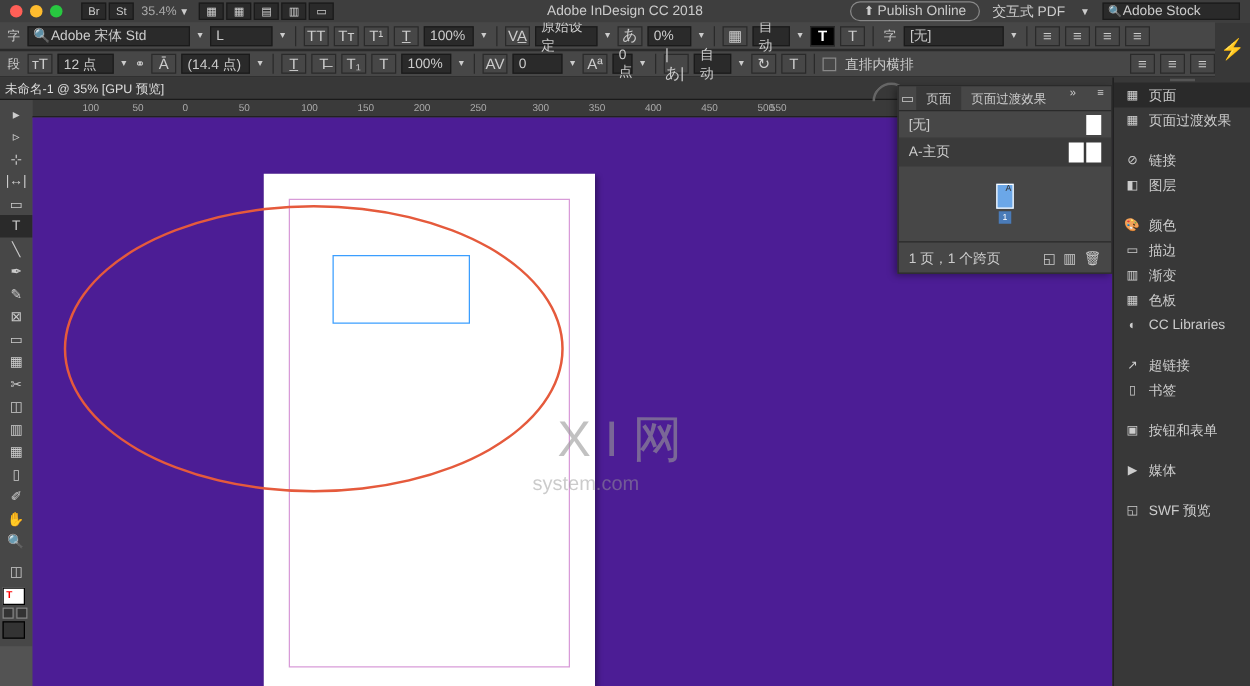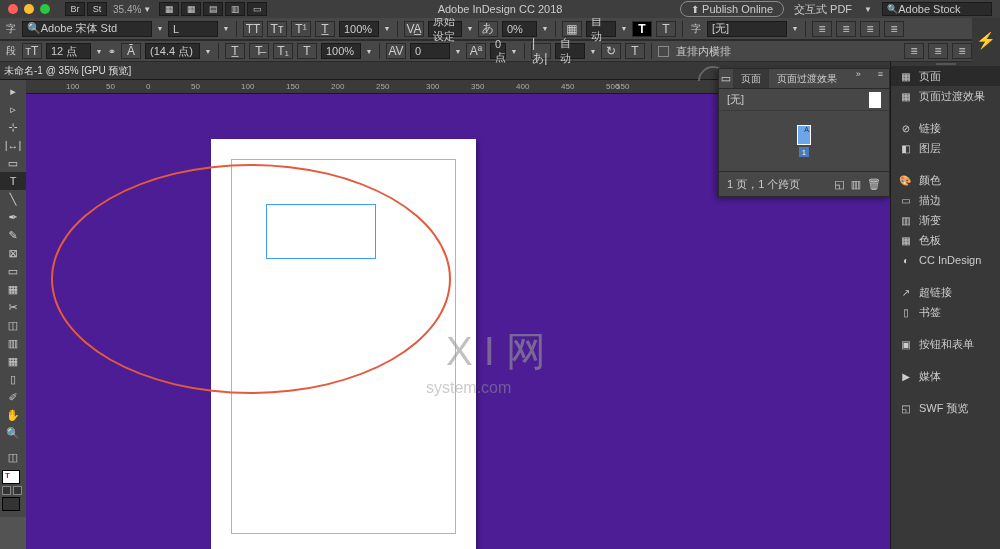--- a/index.html
+++ b/index.html
@@ -126,21 +126,21 @@
     <div class="cb-dd">▼</div>
   <div class="cb-sep"></div>
   <div class="cb-btn">TT</div>
   <div class="cb-btn">Tᴛ</div>
   <div class="cb-btn">T¹</div>
   <div class="cb-btn">T̲</div>
   <div class="cb-field" style="width:40px">100%</div>
     <div class="cb-dd">▼</div>
   <div class="cb-sep"></div>
   <div class="cb-btn">VA̲</div>
-  <div class="cb-field" style="width:34px">原始设定</div>
+  <div class="cb-field" style="width:50px">原始设定</div>
     <div class="cb-dd">▼</div>
   <div class="cb-btn">あ</div>
   <div class="cb-field" style="width:35px">0%</div>
     <div class="cb-dd">▼</div>
   <div class="cb-sep"></div>
   <div class="cb-btn">▦</div>
   <div class="cb-field" style="width:30px">自动</div>
     <div class="cb-dd">▼</div>
   <div class="cb-btn active" style="background:#000;color:#fff;font-weight:bold">T</div>
   <div class="cb-btn">T</div>
@@ -271,20 +271,27 @@
     <div class="pp-tab">页面过渡效果</div>
     <div class="pp-tab-chev">»</div>
     <div class="pp-tab-chev">≡</div>
   </div>
   <div class="pp-row">
     <span>[无]</span>
     <div class="pp-thumbs">
         <div class="pp-thumb"></div>
       </div>
   </div>
+  <div class="pp-row sel">
+    <span>A-主页</span>
+    <div class="pp-thumbs">
+        <div class="pp-thumb"></div>
+        <div class="pp-thumb"></div>
+      </div>
+  </div>
   <div class="pp-preview">
     <div class="pp-preview-page">
         <span>A</span>
       </div>
     <div class="pp-num">1</div>
   </div>
   <div class="pp-foot">
     <span>1 页，1 个跨页</span>
     <div class="pp-foot-icons">
       <span>◱</span>
@@ -325,21 +332,21 @@
   <div class="rd-item">
       <span class="rd-icon">▥</span>
       <span>渐变</span>
     </div>
   <div class="rd-item">
       <span class="rd-icon">▦</span>
       <span>色板</span>
     </div>
   <div class="rd-item">
       <span class="rd-icon">◐</span>
-      <span>CC InDesign</span>
+      <span>CC Libraries</span>
     </div>
   <div class="rd-sep"></div>
   <div class="rd-item">
       <span class="rd-icon">↗</span>
       <span>超链接</span>
     </div>
   <div class="rd-item">
       <span class="rd-icon">▯</span>
       <span>书签</span>
     </div>

